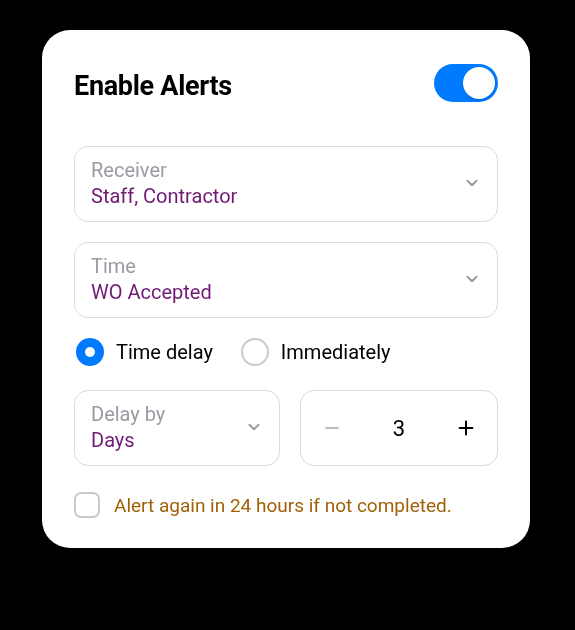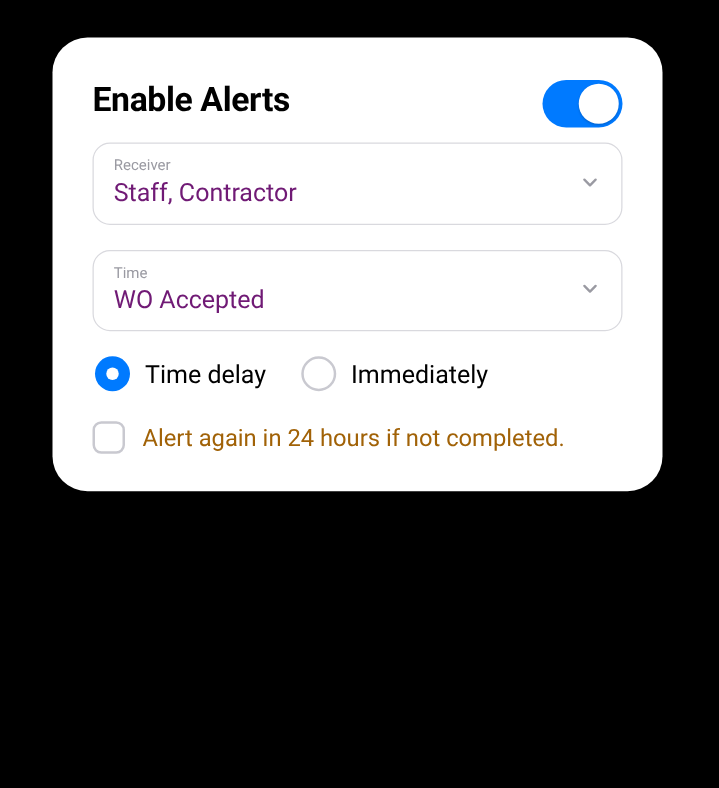--- a/index.html
+++ b/index.html
@@ -7,34 +7,34 @@
   .card{
     position:absolute;
     left:42px;top:30px;
     width:488px;
     background:#fff;
     border-radius:28px;
     padding:34px 32px 30px 32px;
     box-sizing:border-box;
     box-shadow:0 24px 40px rgba(0,0,0,0.55),0 8px 16px rgba(0,0,0,0.3);
   }
-  .header{display:flex;align-items:flex-start;justify-content:space-between;margin-bottom:12px;}
+  .header{display:flex;align-items:flex-end;justify-content:space-between;margin-bottom:44px;}
   .title{font-size:27px;font-weight:700;color:#000;letter-spacing:-0.3px;}
   .toggle{width:64px;height:38px;border-radius:19px;background:#007AFF;position:relative;cursor:pointer;}
   .toggle .knob{position:absolute;width:32px;height:32px;border-radius:50%;background:#fff;top:3px;right:3px;box-shadow:0 1px 2px rgba(0,0,0,0.2);}
   .field{
     border:1px solid #d9d9de;
     border-radius:14px;
     padding:10px 16px 12px 16px;
     margin-bottom:20px;
     display:flex;align-items:center;justify-content:space-between;
     cursor:pointer;
   }
   .field .texts{display:flex;flex-direction:column;}
-  .field .label{font-size:12px;color:#9a9aa2;line-height:1.3;}
+  .field .label{font-size:20px;color:#9a9aa2;line-height:1.3;}
   .field .value{font-size:20px;color:#701a75;line-height:1.3;}
   .chev{width:18px;height:18px;flex:0 0 18px;}
   .chev svg{width:18px;height:18px;display:block;}
   .radiorow{display:flex;align-items:center;gap:28px;margin:8px 0 24px 2px;}
   .radio{display:flex;align-items:center;gap:12px;cursor:pointer;}
   .radio .circle{width:28px;height:28px;border-radius:50%;box-sizing:border-box;}
   .radio .circle.off{border:2px solid #c9c9d0;background:#fff;}
   .radio .circle.on{background:#007AFF;position:relative;}
   .radio .circle.on::after{content:"";position:absolute;width:10px;height:10px;border-radius:50%;background:#fff;left:50%;top:50%;transform:translate(-50%,-50%);}
   .radio .lbl{font-size:20px;color:#000;}
@@ -95,20 +95,47 @@
       <div class="radio">
         <span class="circle on"></span>
         <span class="lbl">Time delay</span>
       </div>
       <div class="radio">
         <span class="circle off"></span>
         <span class="lbl">Immediately</span>
       </div>
     </div>
 
+    <div class="row2">
+      <div class="field">
+        <div class="texts">
+          <span class="label">Delay by</span>
+          <span class="value">Days</span>
+        </div>
+        <span class="chev">
+          <svg viewBox="0 0 24 24" fill="none" stroke="#9a9aa2" stroke-width="2.5" stroke-linecap="round" stroke-linejoin="round">
+              <polyline points="6 9 12 15 18 9"></polyline>
+            </svg>
+        </span>
+      </div>
+      <div class="stepper">
+        <div class="stepbtn minus">
+          <svg width="20" height="20" viewBox="0 0 24 24" fill="none" stroke="#b8b8c0" stroke-width="2.5" stroke-linecap="round">
+              <line x1="5" y1="12" x2="19" y2="12"></line>
+            </svg>
+        </div>
+        <div class="stepval">3</div>
+        <div class="stepbtn plus">
+          <svg width="22" height="22" viewBox="0 0 24 24" fill="none" stroke="#000" stroke-width="2.2" stroke-linecap="round">
+              <line x1="12" y1="5" x2="12" y2="19"></line>
+              <line x1="5" y1="12" x2="19" y2="12"></line>
+            </svg>
+        </div>
+      </div>
+    </div>
 
     <div class="checkrow">
       <div class="checkbox"></div>
       <div class="checklbl">Alert again in 24 hours if not completed.</div>
     </div>
 
   </div>
 </div>
 
 </body></html>

